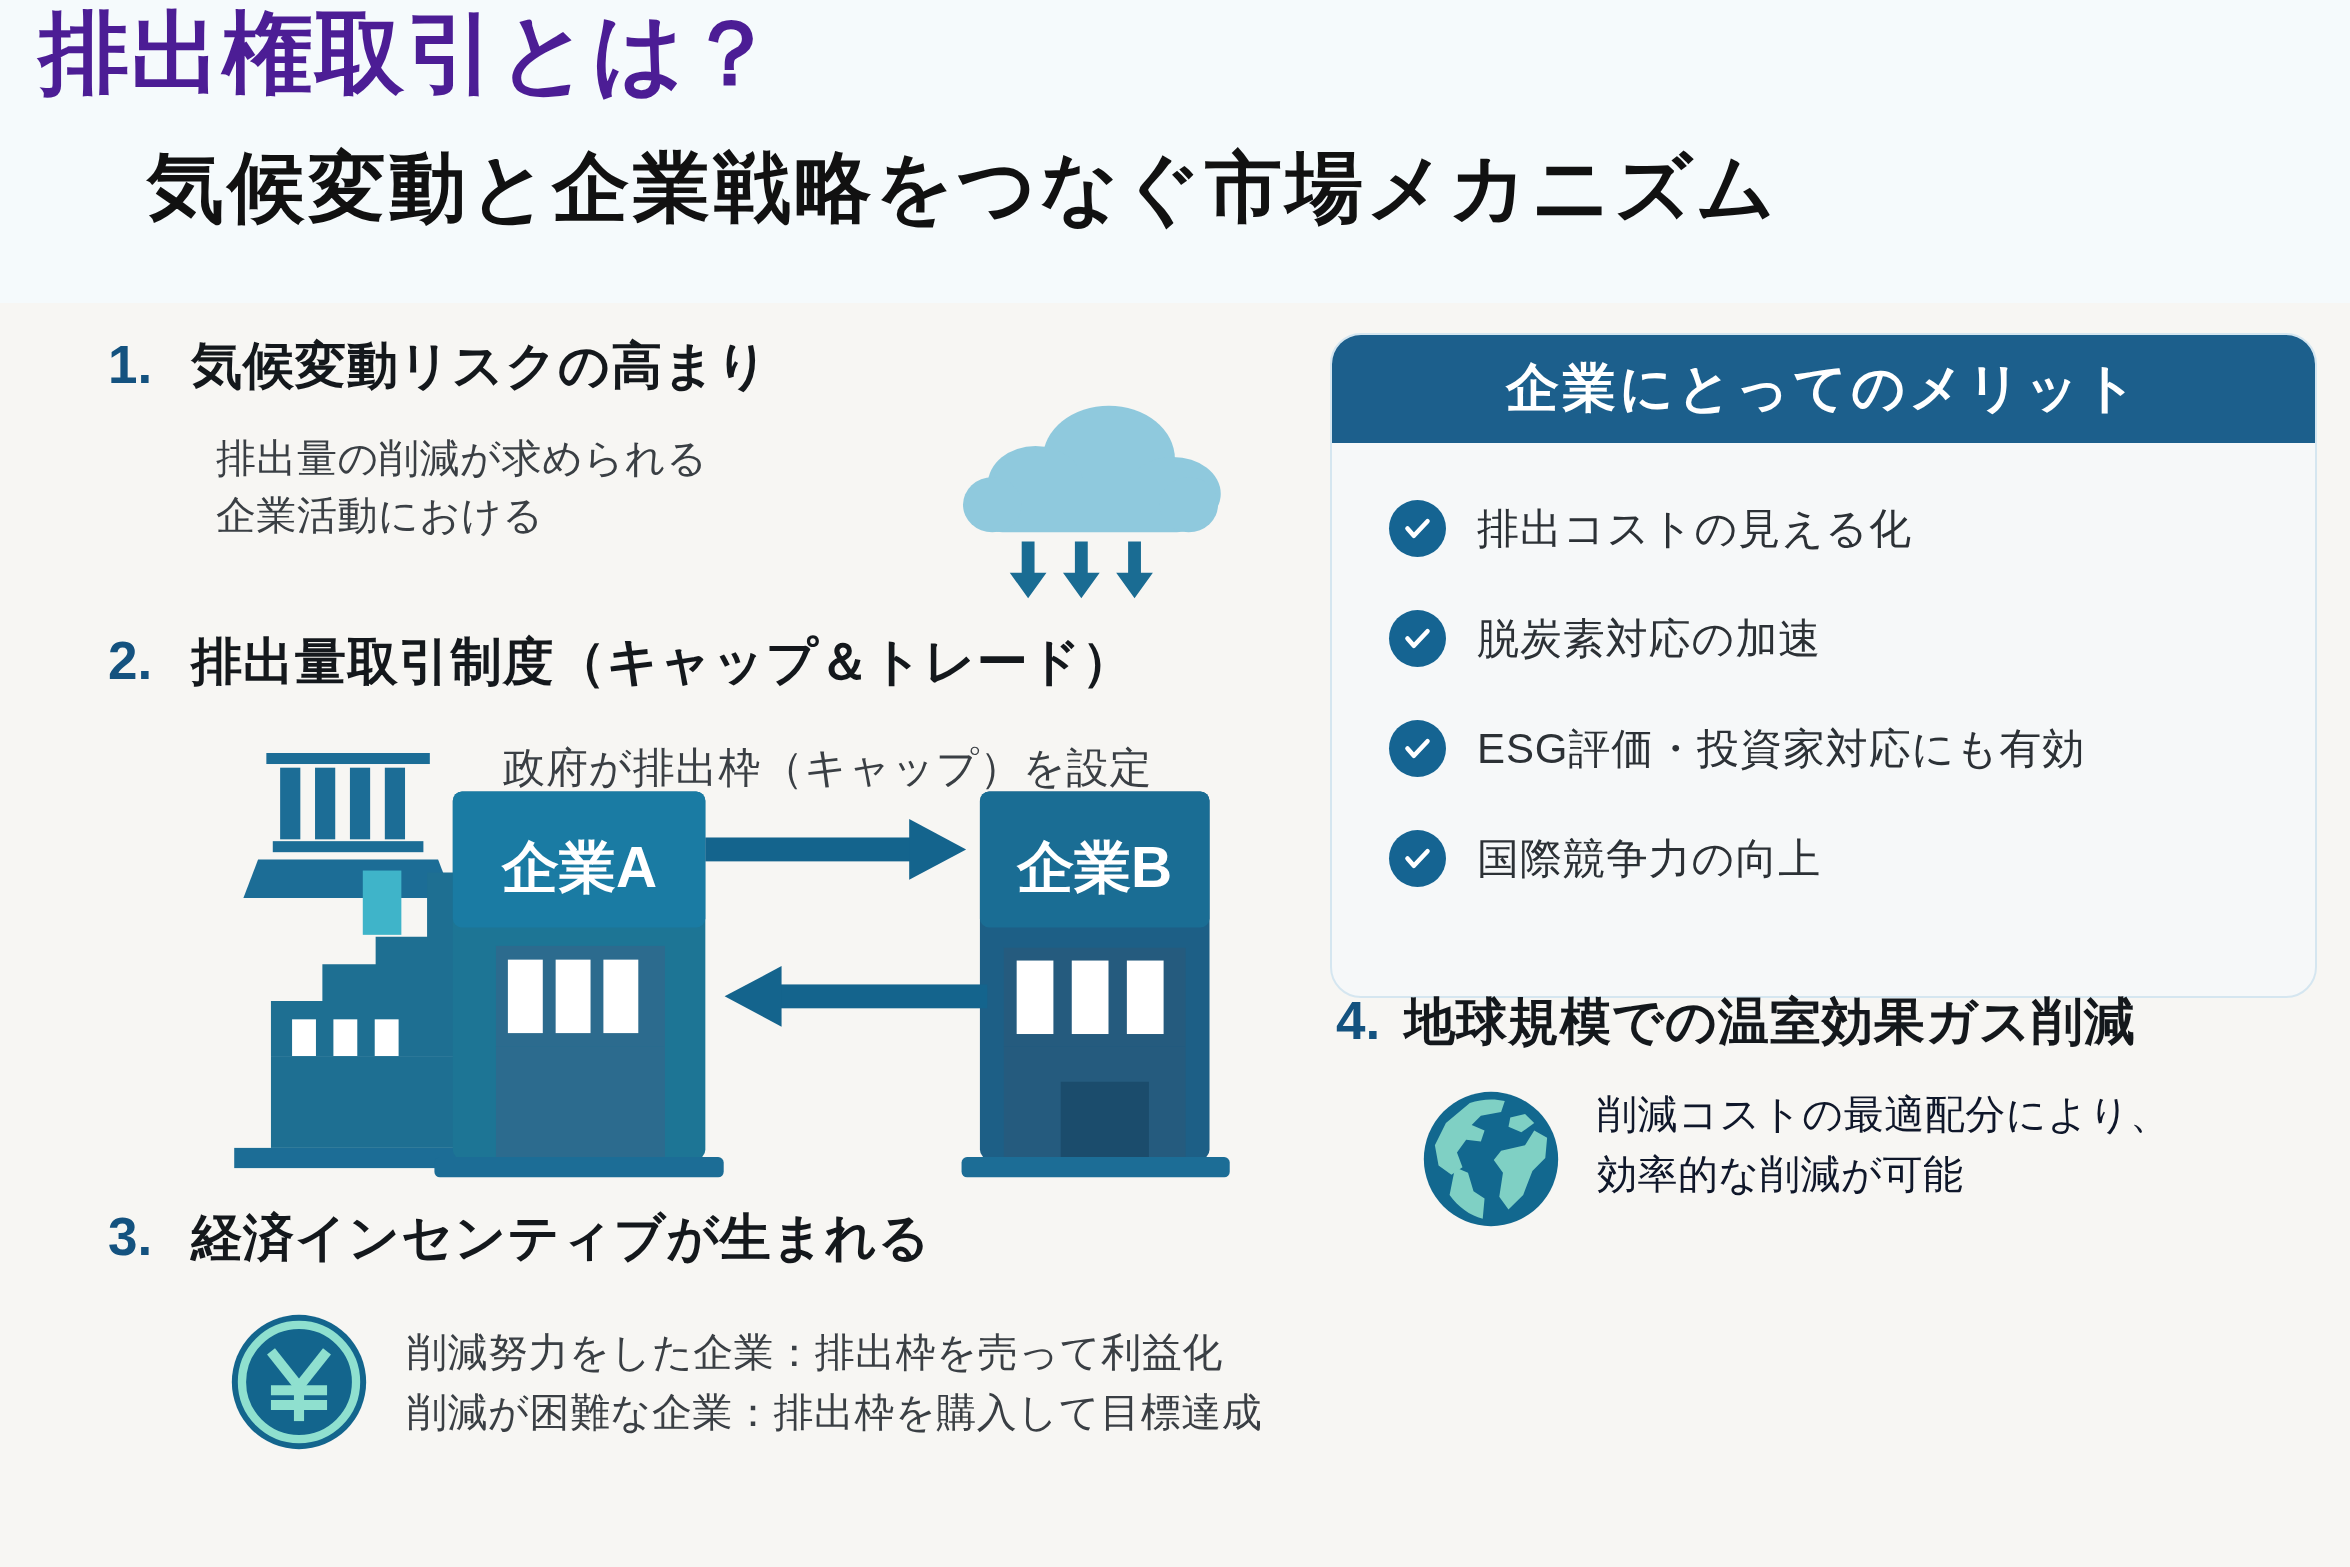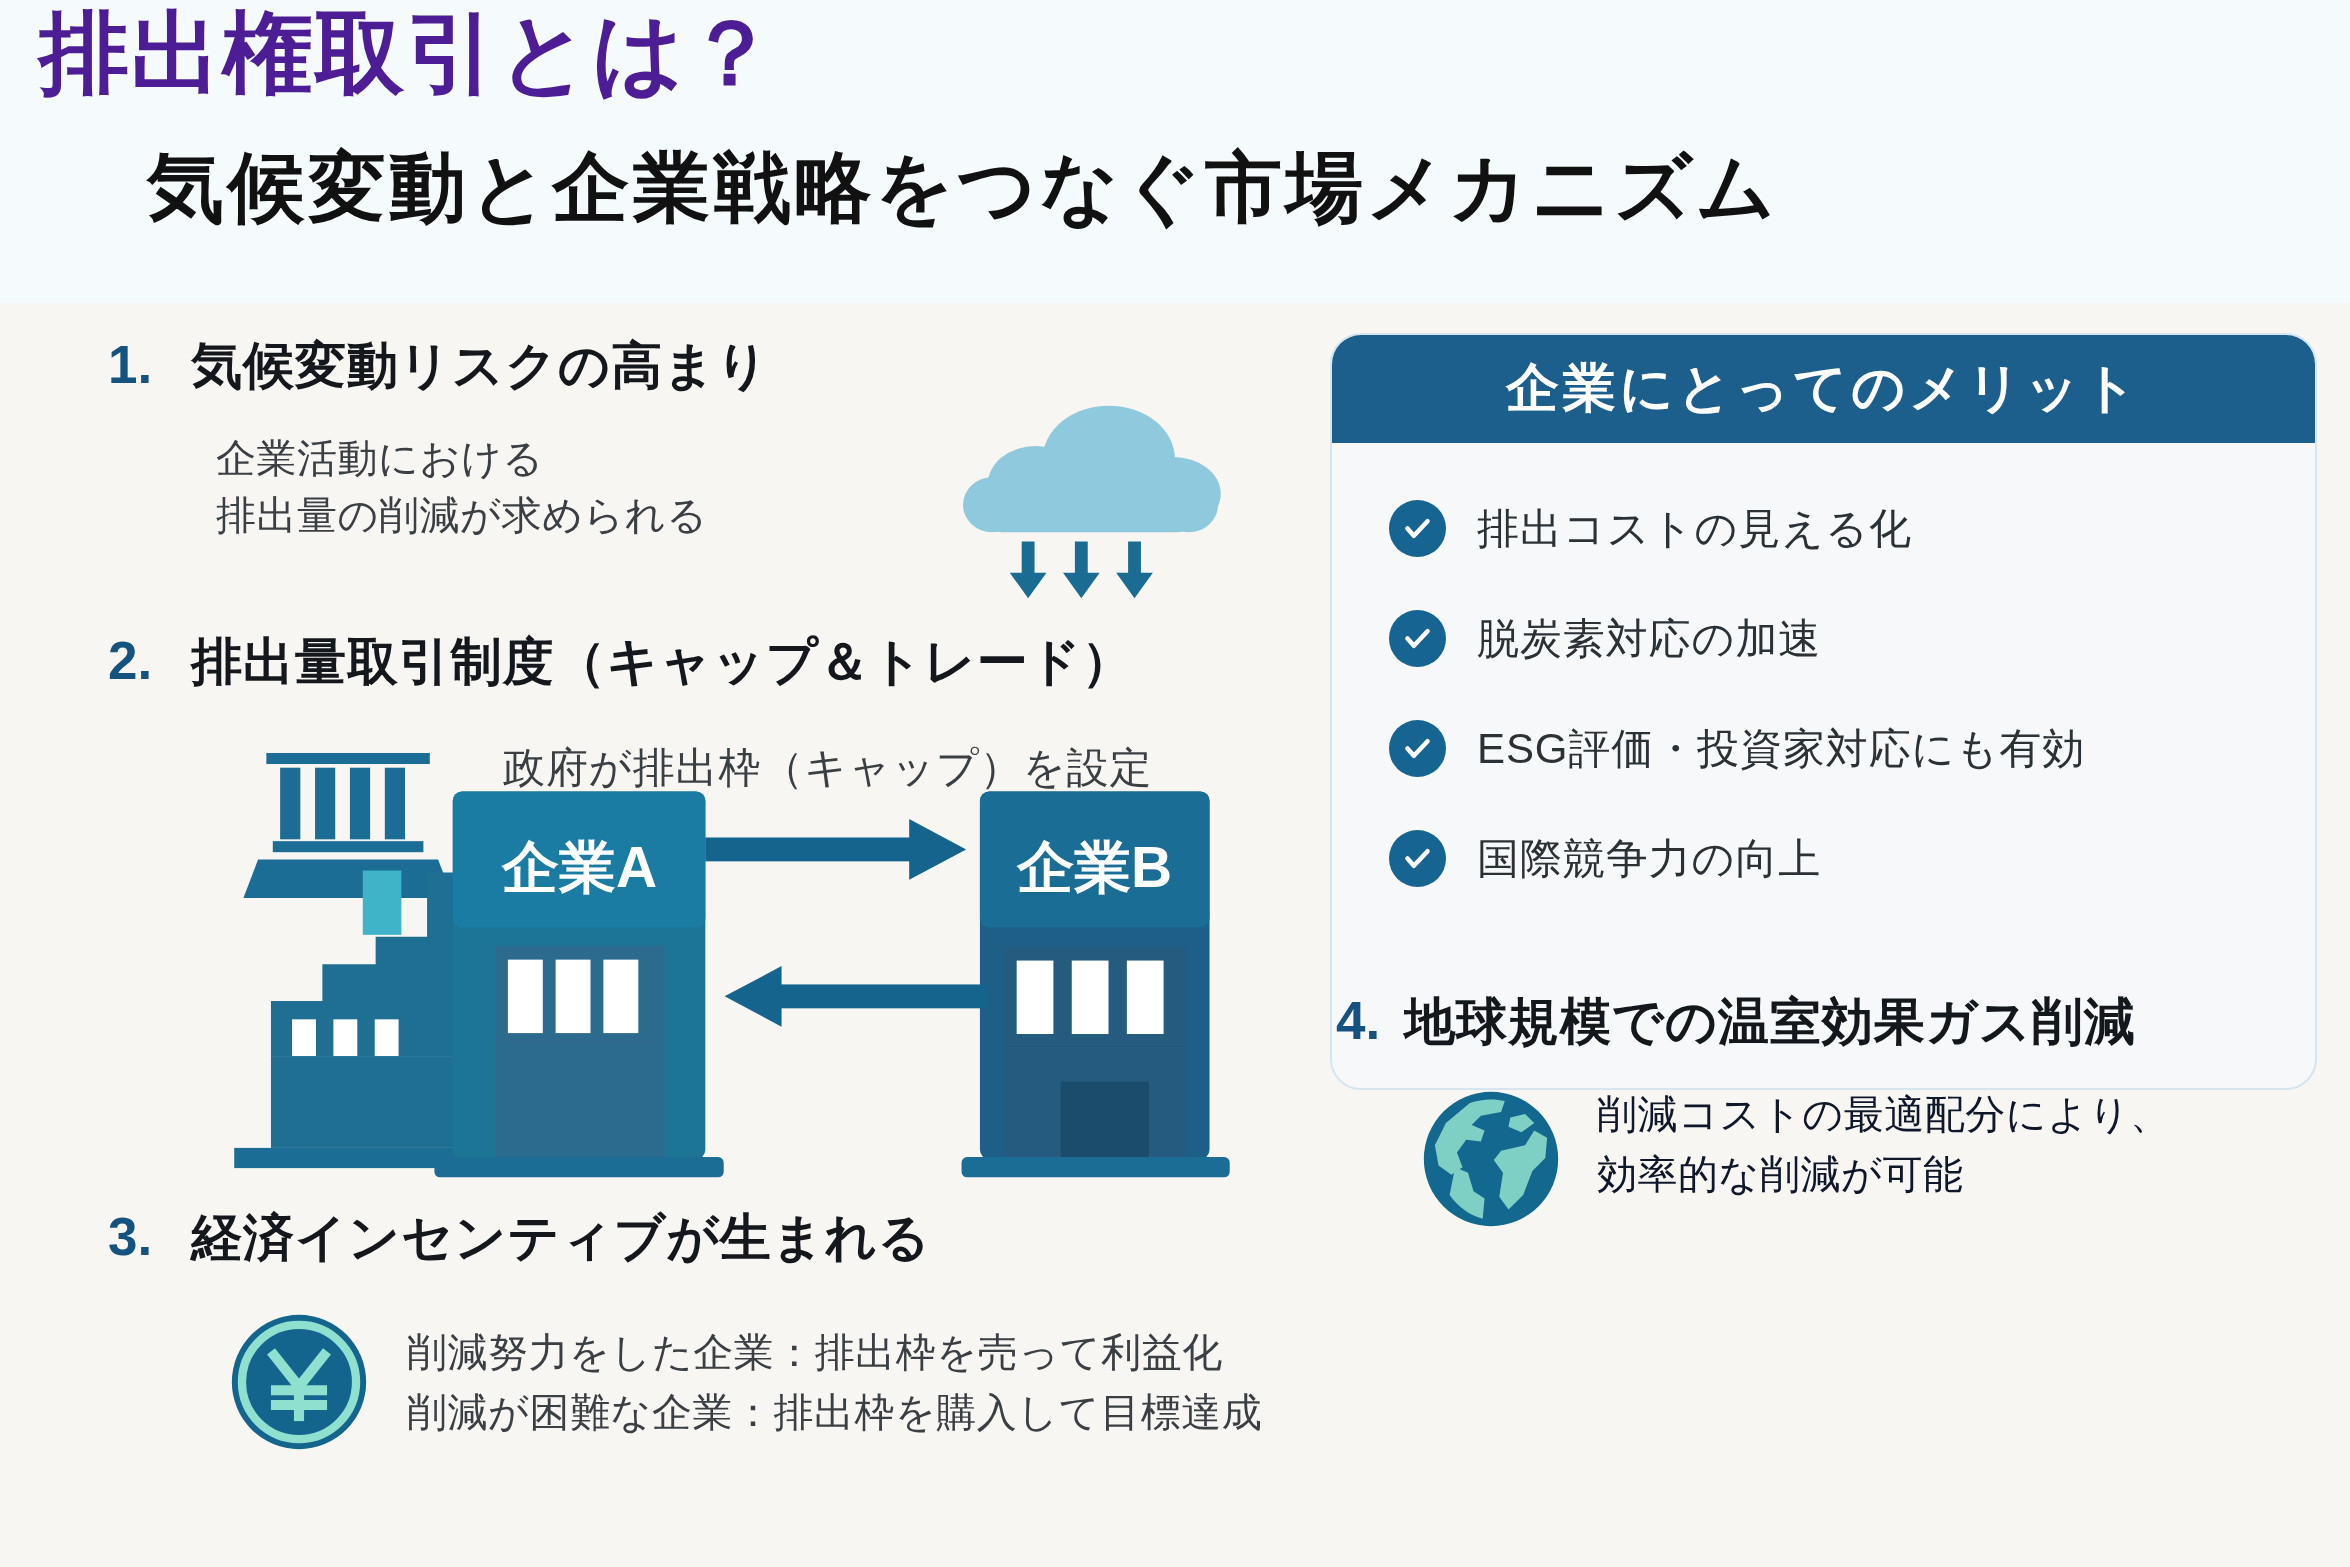--- a/index.html
+++ b/index.html
@@ -52,21 +52,21 @@
 
   
   .sec3{position:absolute;left:108px;top:1210px;}
   .sec3-head{display:flex;align-items:baseline;gap:39px;}
   .sec3-row{position:absolute;left:230px;top:1313px;display:flex;align-items:center;gap:39px;}
   .coin{width:138px;height:138px;flex:0 0 138px;}
   .sec3-lines{font-size:40px;color:#3a3f44;line-height:1.5;letter-spacing:0.5px;white-space:nowrap;}
 
   
   .merit{
-    position:absolute;left:1330px;top:333px;width:987px;height:757px;
+    position:absolute;left:1330px;top:333px;width:987px;height:665px;
     background:#f6f8f9;border:2.8px solid #d5e6f0;border-radius:31px;
     box-sizing:border-box;overflow:hidden;
   }
   .merit-head{
     height:108px;background:#1c5f8c;display:flex;align-items:center;
     justify-content:center;
   }
   .merit-head span{
     color:#ffffff;font-size:53px;font-weight:bold;letter-spacing:3.7px;
   }
@@ -93,22 +93,22 @@
   <div class="title-red">排出権取引とは？</div>
   <div class="title-sub">気候変動と企業戦略をつなぐ市場メカニズム</div>
 </div>
 
 <div class="sec1">
   <div class="sec1-head">
     <span class="num">1.</span>
     <span class="sec-title">気候変動リスクの高まり</span>
   </div>
   <div class="sec1-body">
+    <div class="body-text">排出量の削減が求められる</div>
     <div class="body-text">企業活動における</div>
-    <div class="body-text">排出量の削減が求められる</div>
   </div>
 </div>
 
 <div class="cloud-icon">
   <svg width="285" height="211" viewBox="0 0 310 230">
     <g fill="#8fc9dd">
       <ellipse cx="175" cy="62" rx="72" ry="58"></ellipse>
       <ellipse cx="95" cy="90" rx="52" ry="42"></ellipse>
       <ellipse cx="245" cy="100" rx="52" ry="40"></ellipse>
       <rect x="30" y="84" width="248" height="58" rx="29"></rect>

